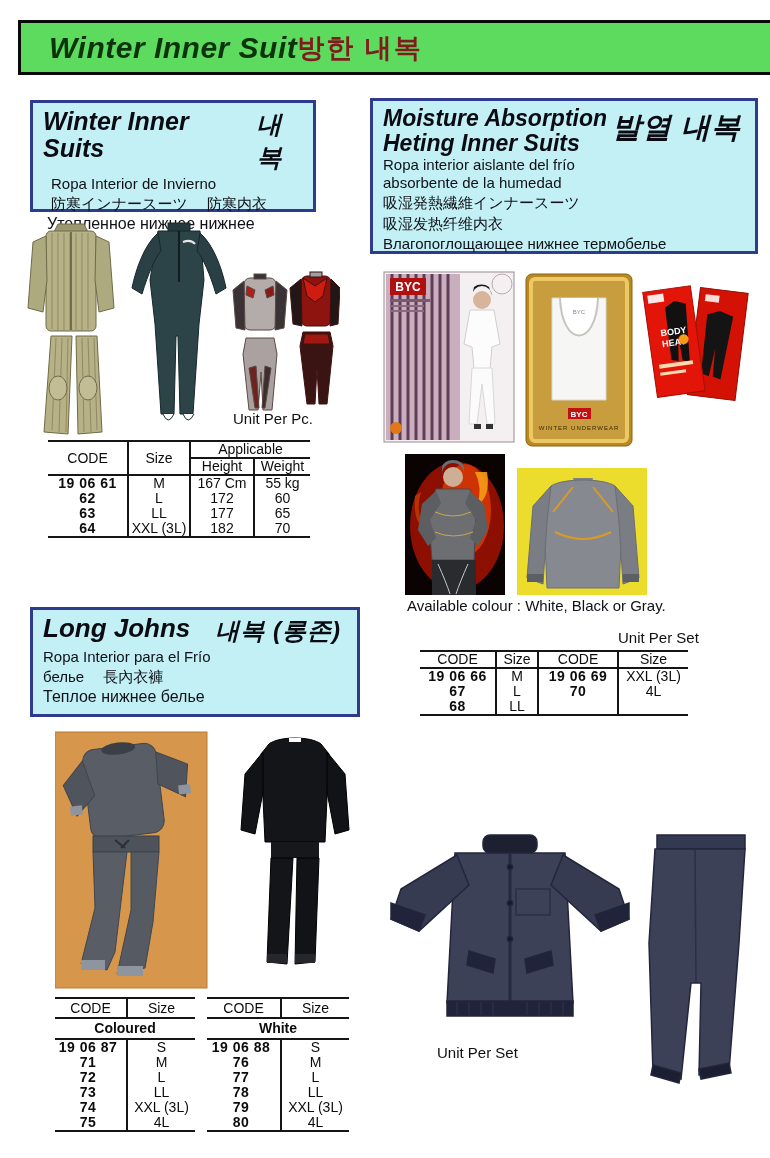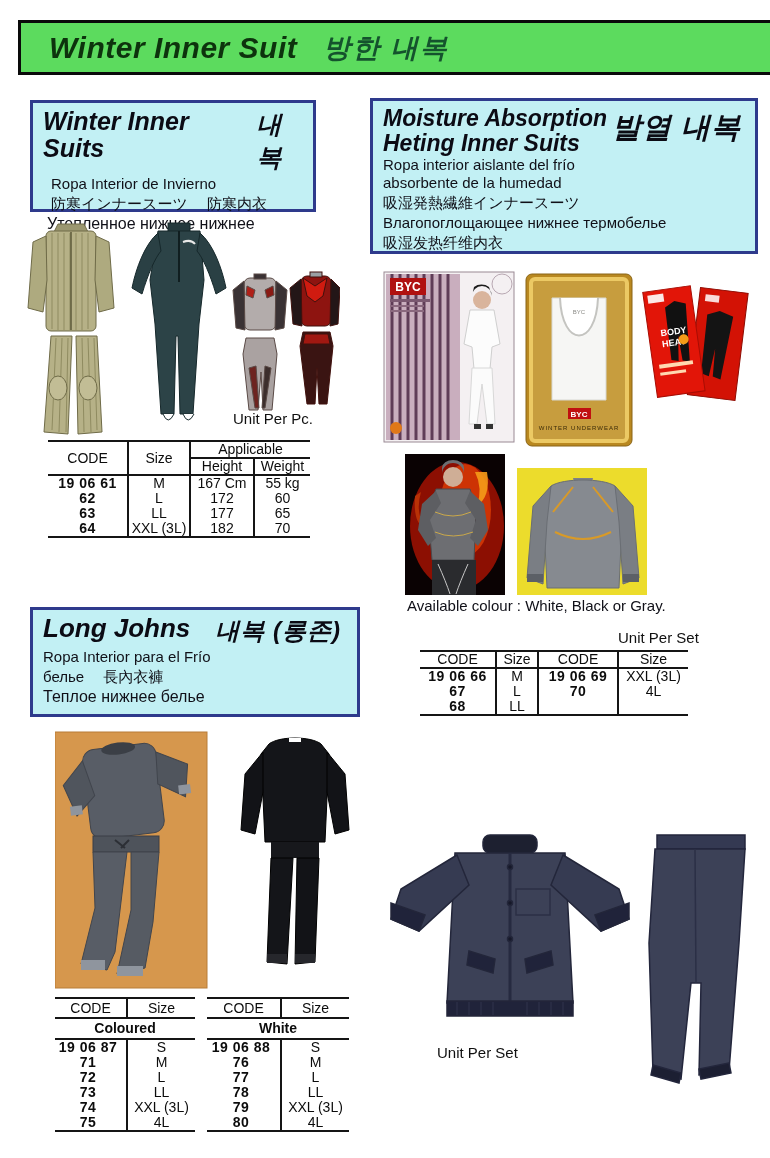--- a/index.html
+++ b/index.html
@@ -3,21 +3,21 @@
 <meta charset="utf-8">
 <style>
   html,body{margin:0;padding:0;}
   body{width:770px;height:1158px;background:#ffffff;font-family:"Liberation Sans",sans-serif;color:#111;overflow:hidden;}
   .page{position:relative;width:770px;height:1158px;background:#fff;}
   .abs{position:absolute;}
 
   
   .title-bar{left:18px;top:20px;width:728px;height:49px;background:#5cdb5e;border:3px solid #0a0a0a;display:flex;align-items:center;padding-left:28px;}
   .title-en{font-style:italic;font-weight:bold;font-size:30px;color:#0d330d;letter-spacing:.5px;}
-  .title-ko{font-style:italic;font-weight:bold;font-size:27px;color:#14532d;margin-left:26px;letter-spacing:2px;}
+  .title-ko{font-weight:bold;font-size:27px;color:#7f1d1d;letter-spacing:2px;}
 
   
   .cyanbox{background:#c2f0f4;border:3px solid #2e3a8c;box-sizing:border-box;padding:5px 10px;}
   .bx-title-row{display:flex;align-items:flex-start;}
   .bx-title{font-style:italic;font-weight:bold;font-size:25px;color:#0b0b14;line-height:27px;}
   .bx-title-ko{font-style:italic;font-weight:bold;font-size:25px;color:#0b0b14;letter-spacing:1px;}
   .bx-line{font-size:15px;line-height:20px;color:#101018;}
   .bx-line.ru{font-size:16px;}
 
   
@@ -63,22 +63,22 @@
     <div class="bx-title-row" style="justify-content:space-between;">
       <div>
         <div class="bx-title" style="font-size:23px;line-height:25px;">Moisture Absorption</div>
         <div class="bx-title" style="font-size:23px;line-height:25px;">Heting Inner Suits</div>
       </div>
       <span class="bx-title-ko" style="font-size:29px;margin-top:2px;margin-right:4px;">발열 내복</span>
     </div>
     <div class="bx-line" style="line-height:18px;">Ropa interior aislante del frío</div>
     <div class="bx-line" style="line-height:18px;">absorbente de la humedad</div>
     <div class="bx-line" style="line-height:21px;">吸湿発熱繊維インナースーツ</div>
+    <div class="bx-line" style="line-height:21px;">吸湿发热纤维内衣</div>
     <div class="bx-line" style="line-height:19px;">Влагопоглощающее нижнее термобелье</div>
-    <div class="bx-line" style="line-height:21px;">吸湿发热纤维内衣</div>
   </div>
 
   <svg class="abs" style="left:25px;top:218px;" width="315" height="226" viewBox="0 0 315 226">
 
     <g stroke="#6f6b48" stroke-width="1">
       <path d="M33 6 L59 6 L63 14 L29 14 Z" fill="#9b9770"></path>
       <rect x="21" y="13" width="50" height="100" rx="5" fill="#b6b187"></rect>
       <path d="M21 18 L8 24 L3 90 L18 94 L22 62 Z" fill="#aeaa7f"></path>
       <path d="M71 18 L84 24 L89 90 L74 94 L70 62 Z" fill="#aeaa7f"></path>
       <g stroke="#8f8b60" stroke-width="1">

